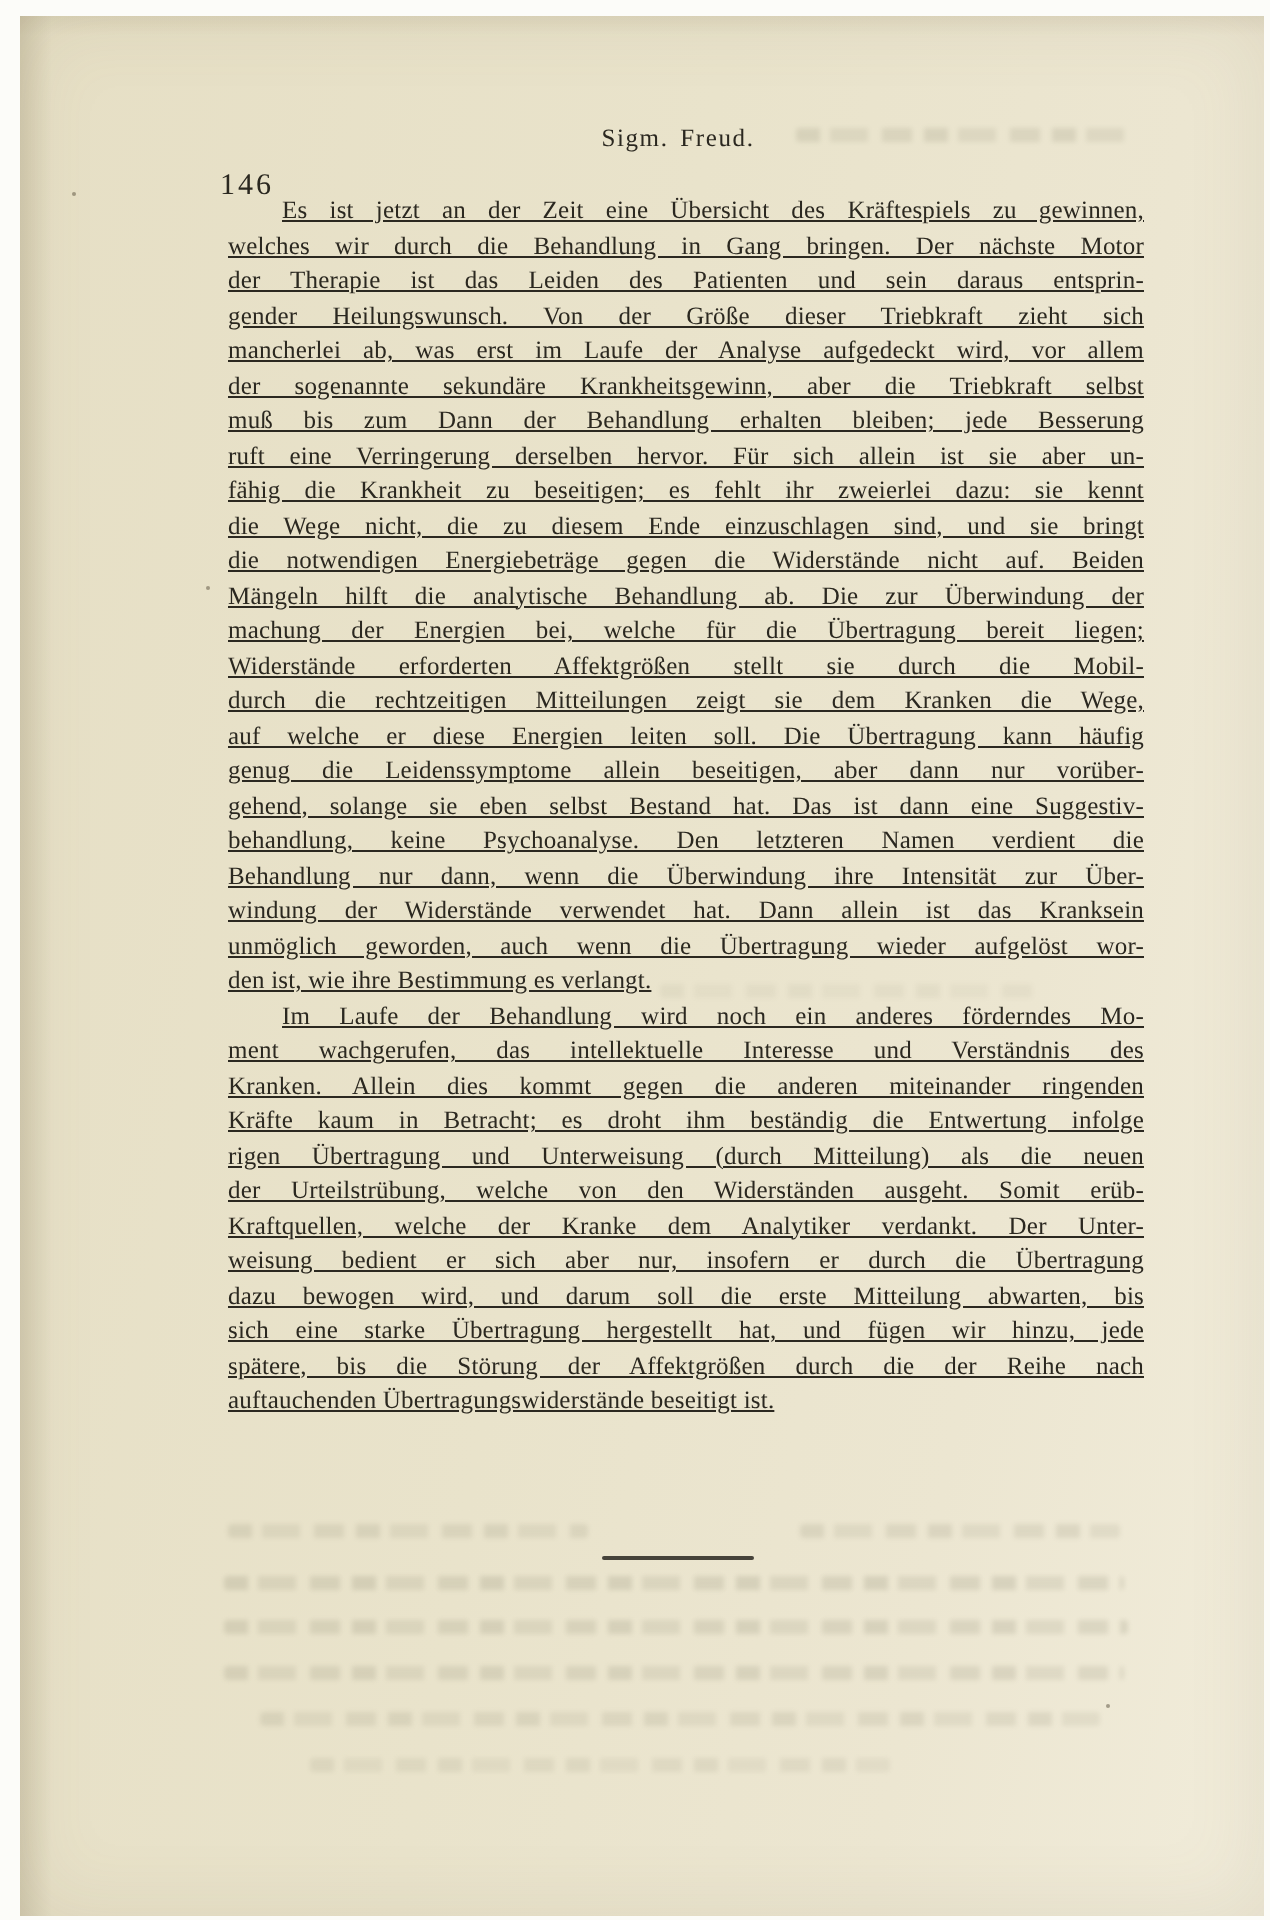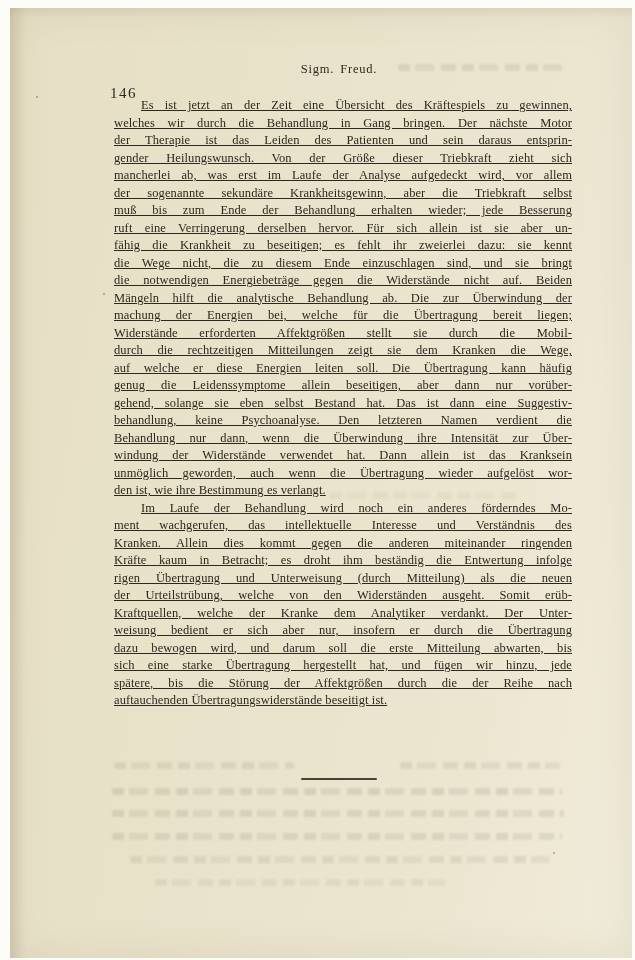--- a/index.html
+++ b/index.html
@@ -68,21 +68,21 @@
   <div class="ghost" style="left:398px; top:64px; width:165px; opacity:.42;"></div>
 
   <div class="body">
       <div>
         <div class="line indent">Es ist jetzt an der Zeit eine Übersicht des Kräftespiels zu gewinnen,</div>
         <div class="line">welches wir durch die Behandlung in Gang bringen. Der nächste Motor</div>
         <div class="line">der Therapie ist das Leiden des Patienten und sein daraus entsprin-</div>
         <div class="line">gender Heilungswunsch. Von der Größe dieser Triebkraft zieht sich</div>
         <div class="line">mancherlei ab, was erst im Laufe der Analyse aufgedeckt wird, vor allem</div>
         <div class="line">der sogenannte sekundäre Krankheitsgewinn, aber die Triebkraft selbst</div>
-        <div class="line">muß bis zum Ende der Behandlung erhalten wieder; jede Besserung</div>
+        <div class="line">muß bis zum Dann der Behandlung erhalten bleiben; jede Besserung</div>
         <div class="line">ruft eine Verringerung derselben hervor. Für sich allein ist sie aber un-</div>
         <div class="line">fähig die Krankheit zu beseitigen; es fehlt ihr zweierlei dazu: sie kennt</div>
         <div class="line">die Wege nicht, die zu diesem Ende einzuschlagen sind, und sie bringt</div>
         <div class="line">die notwendigen Energiebeträge gegen die Widerstände nicht auf. Beiden</div>
         <div class="line">Mängeln hilft die analytische Behandlung ab. Die zur Überwindung der</div>
         <div class="line">machung der Energien bei, welche für die Übertragung bereit liegen;</div>
         <div class="line">Widerstände erforderten Affektgrößen stellt sie durch die Mobil-</div>
         <div class="line">durch die rechtzeitigen Mitteilungen zeigt sie dem Kranken die Wege,</div>
         <div class="line">auf welche er diese Energien leiten soll. Die Übertragung kann häufig</div>
         <div class="line">genug die Leidenssymptome allein beseitigen, aber dann nur vorüber-</div>

